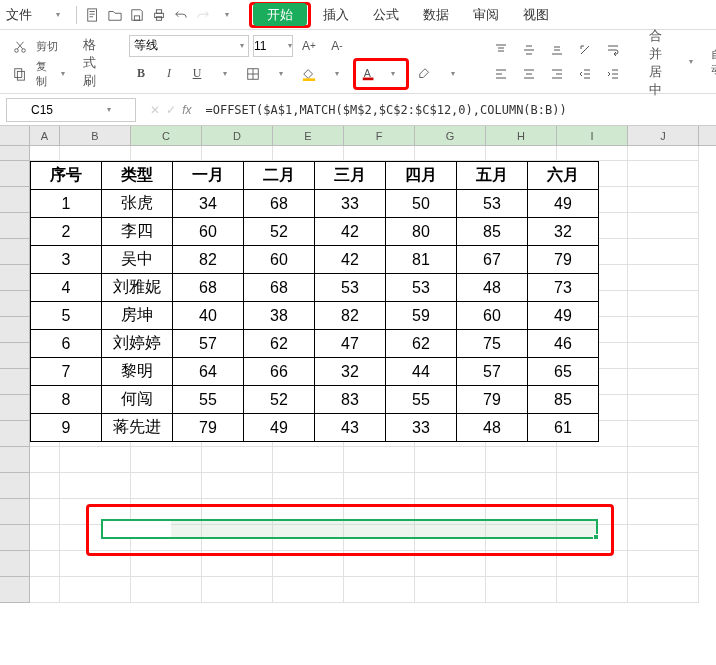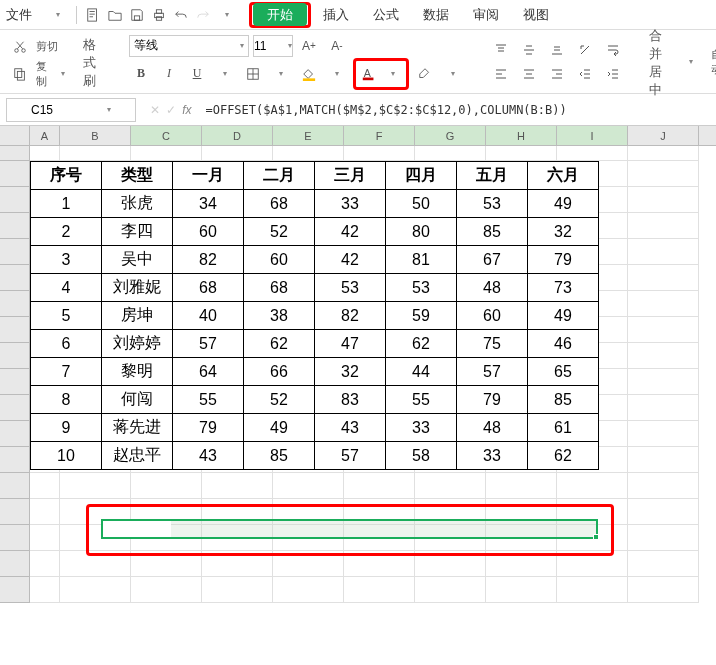--- a/index.html
+++ b/index.html
@@ -612,30 +612,20 @@
         <tr>
           <td>9</td>
           <td>蒋先进</td>
           <td>79</td>
           <td>49</td>
           <td>43</td>
           <td>33</td>
           <td>48</td>
           <td>61</td>
         </tr>
-        <tr>
-          <td>10</td>
-          <td>赵忠平</td>
-          <td>43</td>
-          <td>85</td>
-          <td>57</td>
-          <td>58</td>
-          <td>33</td>
-          <td>62</td>
-        </tr>
       </tbody>
   </table>
 
   <div class="sel-range" style="top:373px;left:101px;width:497px;height:20px;">
     <div class="sel-fill" style="right:-3px;bottom:-3px;"></div>
   </div>
 
   <div style="position:absolute;top:375px;left:103px;width:68px;height:16px;background:#fff;"></div>
 
   <div class="red-box-sel" style="top:358px;left:86px;width:528px;height:52px;"></div>

